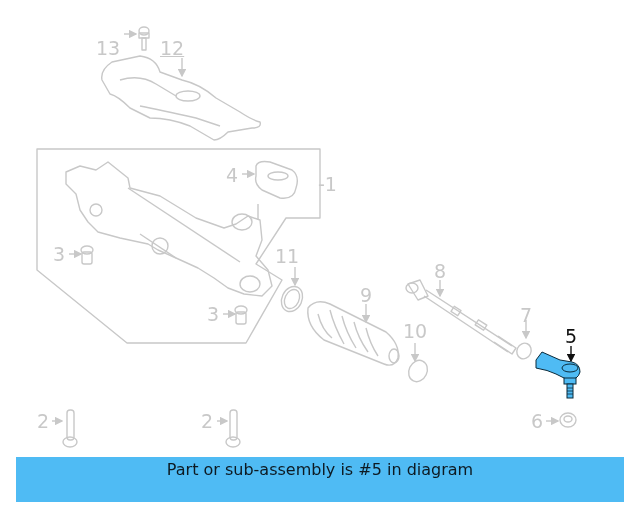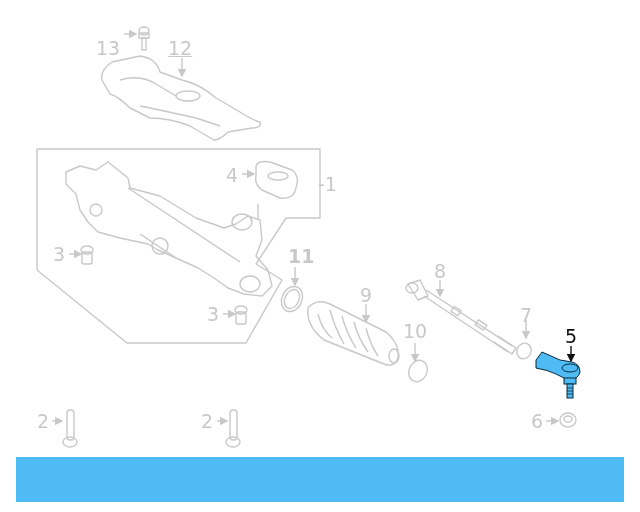--- a/index.html
+++ b/index.html
@@ -135,29 +135,30 @@
     <line x1="571" y1="346" x2="571" y2="361" stroke="#111" stroke-width="1.4" marker-end="url(#arrb)"></line>
     <path d="M536,360 L542,352 L560,360 L572,362 Q580,364 580,372 Q578,380 568,380 L556,374 Q548,370 536,368 Z" fill="#4fbbf4" stroke="#0a2a3a" stroke-width="1"></path>
     <ellipse cx="570" cy="368" rx="8" ry="4" fill="#4fbbf4" stroke="#0a2a3a" stroke-width="1"></ellipse>
     <rect x="564" y="378" width="12" height="6" fill="#4fbbf4" stroke="#0a2a3a" stroke-width="1"></rect>
     <rect x="567" y="384" width="6" height="14" fill="#4fbbf4" stroke="#0a2a3a" stroke-width="1"></rect>
     <path d="M567,388 L573,388 M567,391 L573,391 M567,394 L573,394" stroke="#0a2a3a" stroke-width="0.8"></path>
   </g>
 </svg>
 
 <span class="callout" style="left:96px;top:39px;">13</span>
-<span class="callout" style="left:168px;top:39px;text-decoration:underline;">12</span>
+<span class="callout" style="left:160px;top:39px;text-decoration:underline;">12</span>
 <span class="callout" style="left:226px;top:166px;">4</span>
 <span class="callout" style="left:318px;top:175px;">-1</span>
 <span class="callout" style="left:53px;top:245px;">3</span>
 <span class="callout" style="left:207px;top:305px;">3</span>
-<span class="callout" style="left:288px;top:247px;font-weight:bold;">11</span>
+<span class="callout" style="left:275px;top:247px;">11</span>
 <span class="callout" style="left:360px;top:286px;">9</span>
 <span class="callout" style="left:434px;top:262px;">8</span>
 <span class="callout" style="left:403px;top:322px;text-align:right;">10</span>
 <span class="callout" style="left:520px;top:306px;">7</span>
 <span class="callout active" style="left:565px;top:327px;">5</span>
 <span class="callout" style="left:37px;top:412px;">2</span>
 <span class="callout" style="left:201px;top:412px;">2</span>
 <span class="callout" style="left:531px;top:412px;">6</span>
 
 <div id="banner">
+  <div>Part or sub-assembly is #5 in diagram</div>
 </div>
 
 </body></html>

